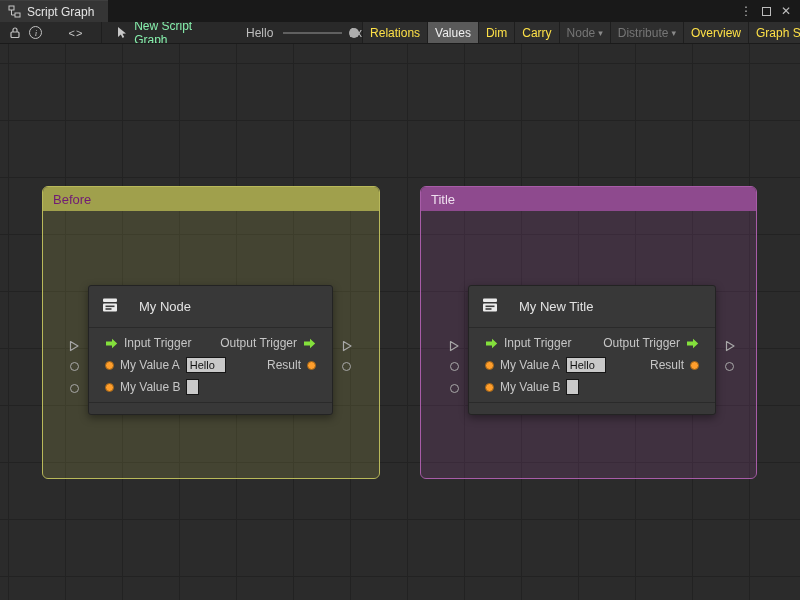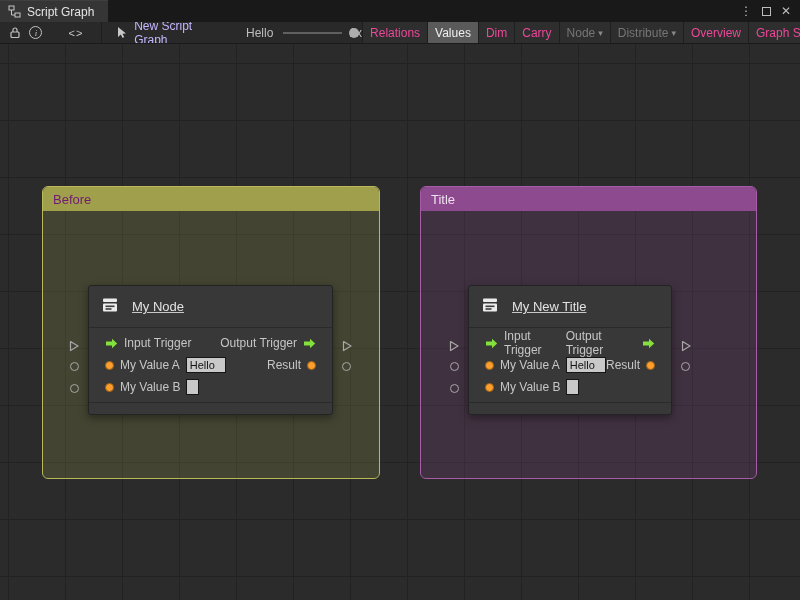--- a/index.html
+++ b/index.html
@@ -44,37 +44,37 @@
     width: 13px; height: 13px; border: 1px solid #C2C2C2; border-radius: 50%;
     font-size: 9px; font-style: italic; display: flex; align-items: center; justify-content: center;
     font-family: "Liberation Serif", serif;
   }
   .code-btn {
     margin-left: 18px; padding: 0 8px; height: 22px; display: flex; align-items: center;
     color: #C8C8C8; font-size: 11px; letter-spacing: 1px;
   }
   .vsep { width: 1px; height: 22px; background: #1E1E1E; margin-left: 10px; }
   .cursor-icon { margin-left: 14px; width: 14px; }
-  .graph-name { margin-left: 6px; color: #c4b5fd; }
+  .graph-name { margin-left: 6px; color: #86efac; }
   .zoom-label { margin-left: 42px; color: #BEBEBE; }
   .zoom-slider {
     margin-left: 10px; width: 80px; height: 22px; position: relative; cursor: default;
   }
   .zoom-track {
     position: absolute; left: 0; right: 0; top: 10px; height: 2px; background: #606060;
   }
   .zoom-thumb {
     position: absolute; top: 6px; width: 10px; height: 10px; border-radius: 50%;
     background: #ADADAD; left: 66px;
   }
   .zoom-value { margin-left: 7px; color: #BEBEBE; }
   .tb-buttons { margin-left: auto; display: flex; height: 22px; }
   .tb-btn {
     display: flex; align-items: center; gap: 3px; padding: 0 7px;
-    background: #2E2E2E; border-left: 1px solid #1E1E1E; color: #ec4899;
+    background: #2E2E2E; border-left: 1px solid #1E1E1E; color: #fde047;
     white-space: nowrap; cursor: default;
   }
   .tb-btn.active { background: #5A5A5A; color: #EFEFEF; }
   .tb-btn.disabled { color: #767676; }
   .tb-btn .caret { font-size: 9px; color: #8A8A8A; }
   .tb-btn.clip { max-width: 52px; overflow: hidden; }
 
   
   .canvas {
     position: absolute; left: 0; top: 44px; width: 800px; height: 556px;
@@ -96,25 +96,24 @@
   .group-after { left: 420px; top: 142px; width: 337px; height: 293px; border-color: #A85CA8; }
   .group-after .group-header { background: #8E4A8E; color: #EFE0EF; }
   .group-after .group-body { background: rgba(142,74,142,0.22); }
 
   
   .node {
     position: absolute; background: #383838; border: 1px solid #232323; border-radius: 3px;
     box-shadow: 0 3px 9px rgba(0,0,0,0.4);
   }
   .node-before { left: 88px; top: 241px; width: 245px; height: 130px; }
-  .node-after  { left: 468px; top: 241px; width: 204px; height: 130px; }
+  .node-after  { left: 468px; top: 241px; width: 248px; height: 130px; }
   .node-header {
-    height: 42px; display: flex; align-items: center; gap: 13px; padding: 0 12px;
+    height: 42px; display: flex; align-items: center; gap: 20px; padding: 0 12px;
     border-bottom: 1px solid #2A2A2A;
-    text-decoration: underline;
   }
   .node-title { font-size: 13px; color: #E2E2E2; }
   .node-rows { padding: 4px 8px; }
   .node-row { height: 22px; display: flex; align-items: center; padding: 0 8px; font-size: 12px; color: #C6C6C6; }
   .row-left  { display: flex; align-items: center; gap: 6px; }
   .row-right { margin-left: auto; display: flex; align-items: center; gap: 6px; }
   .node-footer { height: 11px; border-top: 1px solid #2A2A2A; }
 
   .value-dot {
     width: 9px; height: 9px; border-radius: 50%; background: #FF9E2C;

